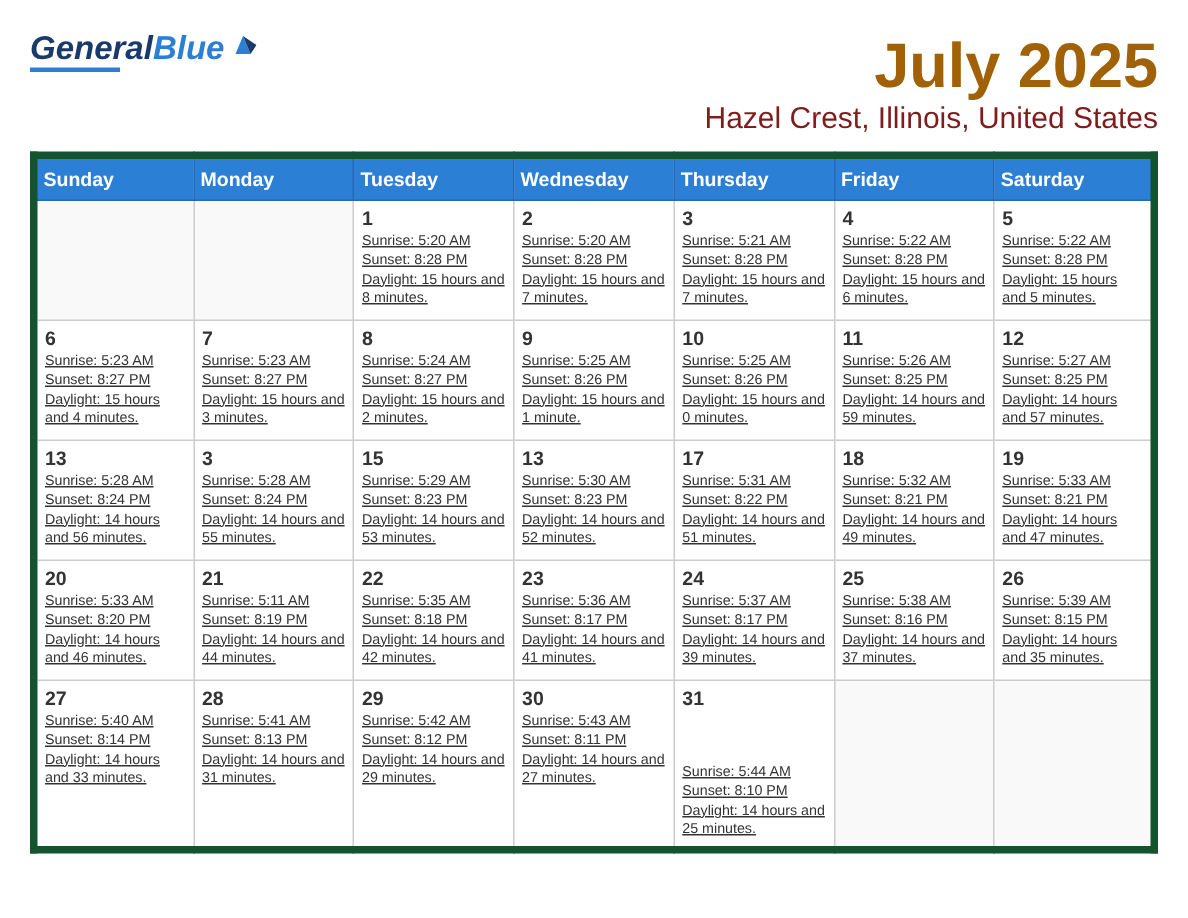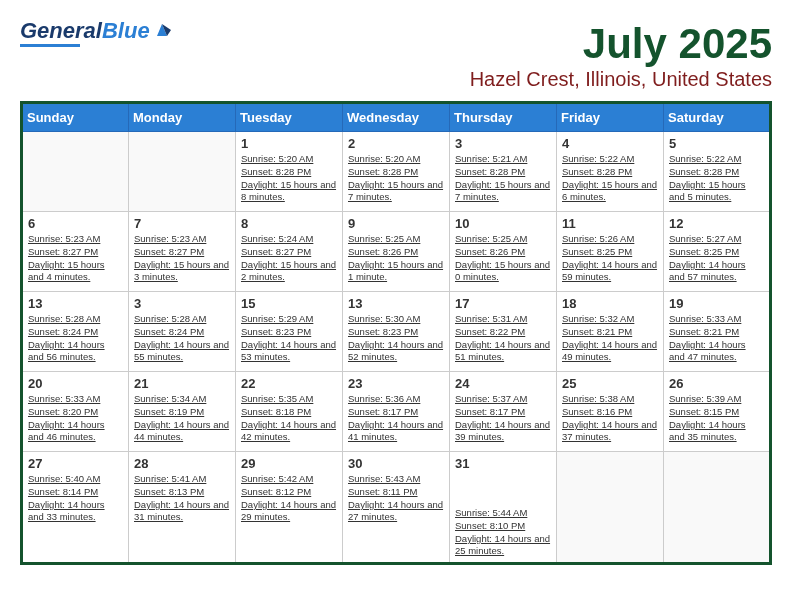--- a/index.html
+++ b/index.html
@@ -30,30 +30,30 @@
     }
     .logo-blue {
       color: #2b7fd4;
     }
     .title-area {
       text-align: right;
     }
     .month-title {
       font-size: 42px;
       font-weight: bold;
-      color: #14532d;
+      color: #a16207;
     }
     .location-title {
       font-size: 20px;
       color: #7f1d1d;
     }
     .calendar {
       width: 100%;
       border-collapse: collapse;
-      border: 3px solid #14532d;
+      border: 5px solid #14532d;
     }
     .calendar th {
       background-color: #2b7fd4;
       color: #fff;
       font-size: 13px;
       font-weight: bold;
       padding: 6px 4px;
       text-align: left;
       border: 1px solid #2569b8;
     }
@@ -245,21 +245,21 @@
       </tr>
       <tr>
         <td>
           <span class="day-number">20</span>
           <div class="day-info" style="white-space: pre-line;">Sunrise: 5:33 AM
 Sunset: 8:20 PM
 Daylight: 14 hours and 46 minutes.</div>
         </td>
         <td>
           <span class="day-number">21</span>
-          <div class="day-info" style="white-space: pre-line;">Sunrise: 5:34 AM
+          <div class="day-info" style="white-space: pre-line;">Sunrise: 5:11 AM
 Sunset: 8:19 PM
 Daylight: 14 hours and 44 minutes.</div>
         </td>
         <td>
           <span class="day-number">22</span>
           <div class="day-info" style="white-space: pre-line;">Sunrise: 5:35 AM
 Sunset: 8:18 PM
 Daylight: 14 hours and 42 minutes.</div>
         </td>
         <td>

